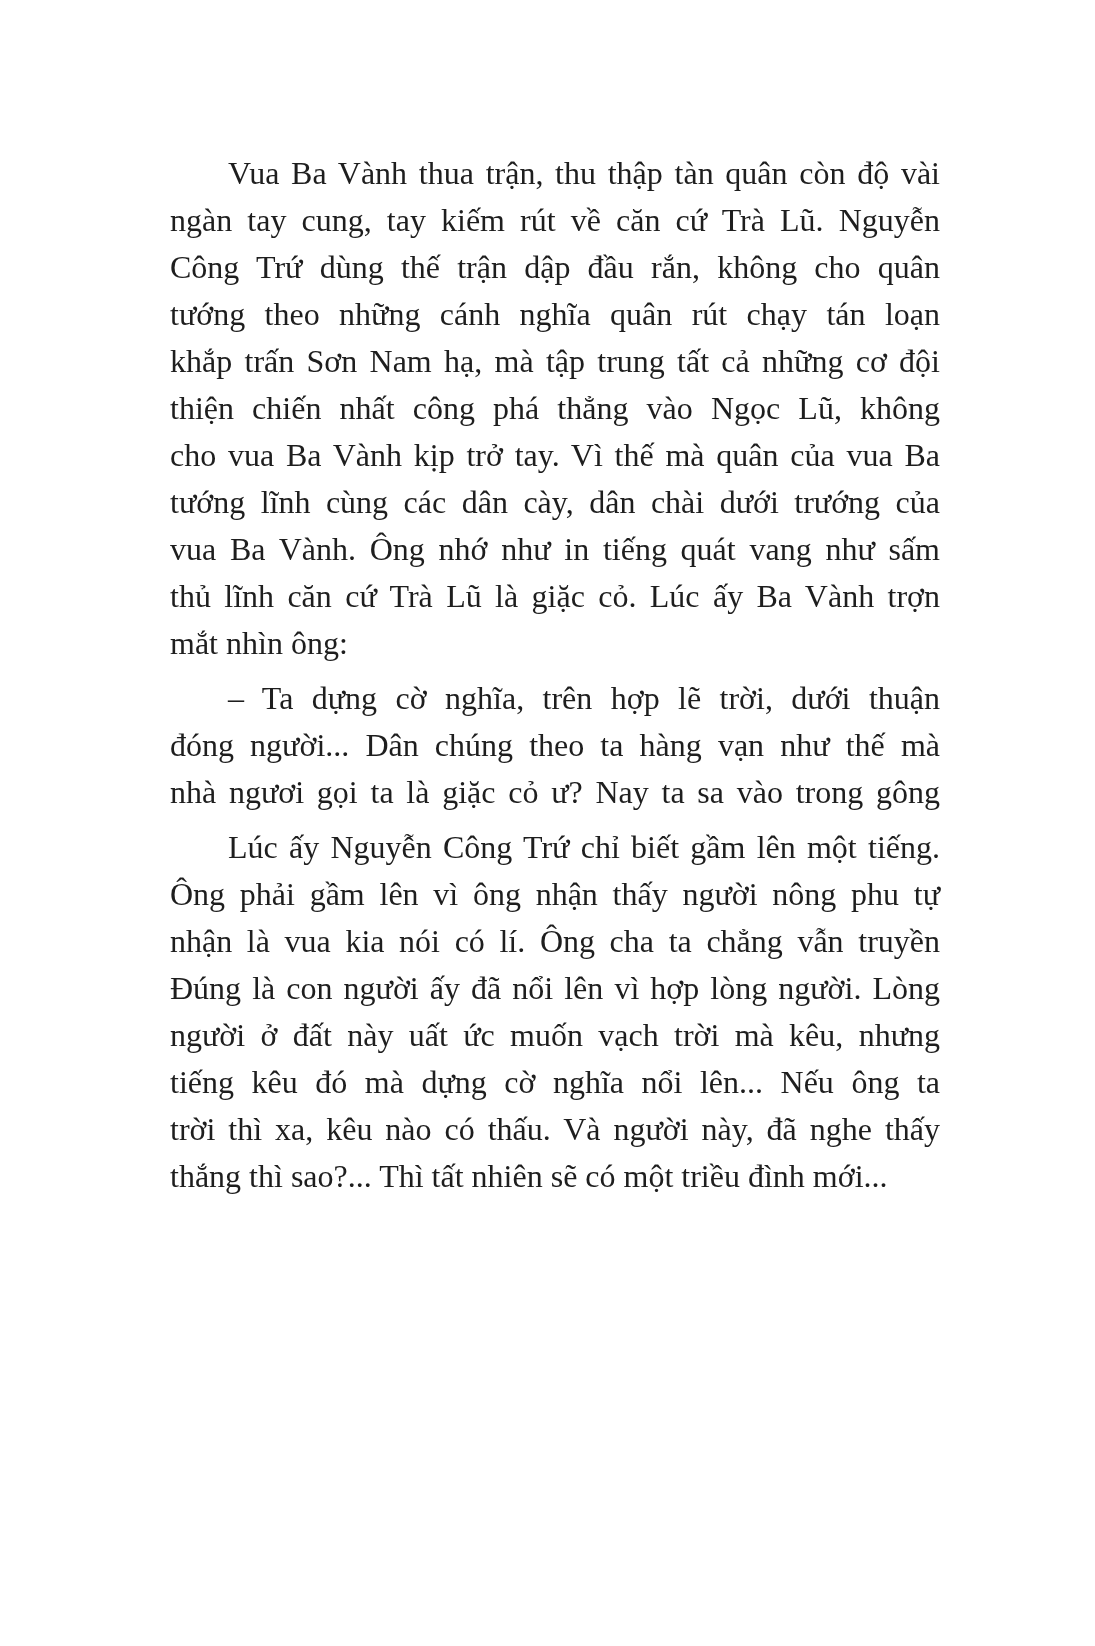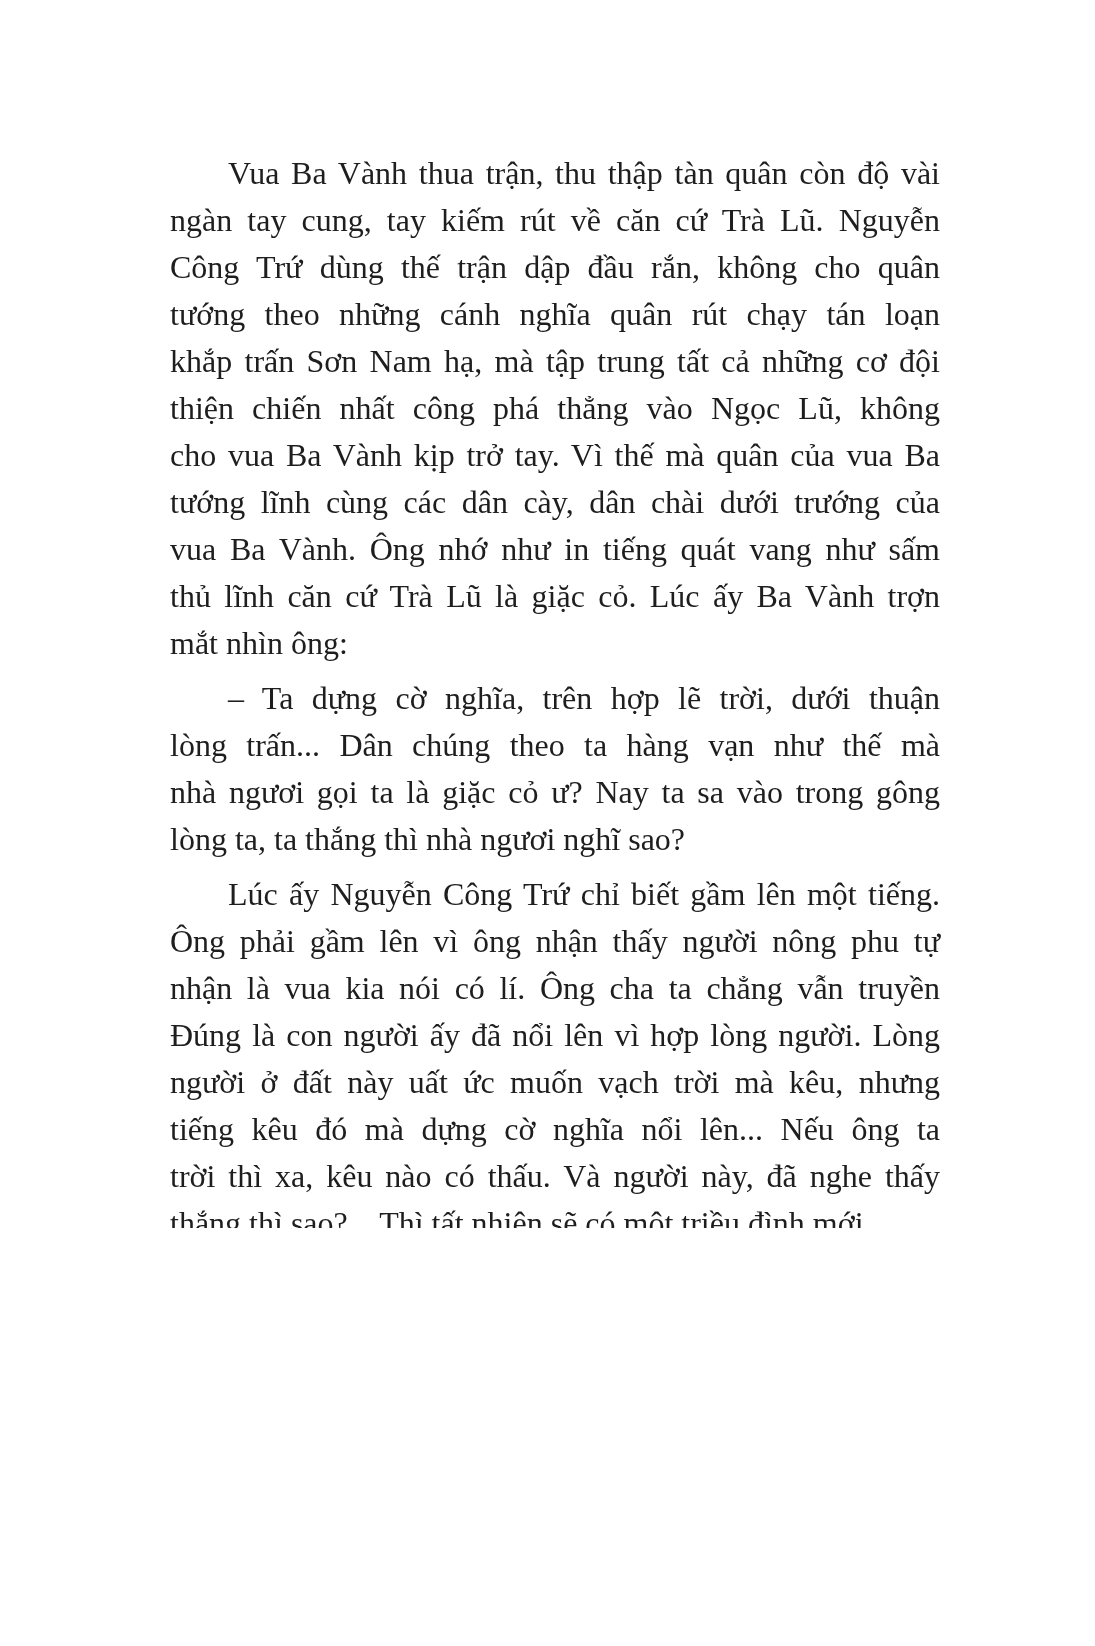--- a/index.html
+++ b/index.html
@@ -57,23 +57,22 @@
         <div class="line">khắp trấn Sơn Nam hạ, mà tập trung tất cả những cơ đội</div>
         <div class="line">thiện chiến nhất công phá thẳng vào Ngọc Lũ, không</div>
         <div class="line">cho vua Ba Vành kịp trở tay. Vì thế mà quân của vua Ba</div>
         <div class="line">tướng lĩnh cùng các dân cày, dân chài dưới trướng của</div>
         <div class="line">vua Ba Vành. Ông nhớ như in tiếng quát vang như sấm</div>
         <div class="line">thủ lĩnh căn cứ Trà Lũ là giặc cỏ. Lúc ấy Ba Vành trợn</div>
         <div class="line last">mắt nhìn ông:</div>
       </div>
       <div class="paragraph">
         <div class="line first">– Ta dựng cờ nghĩa, trên hợp lẽ trời, dưới thuận</div>
-        <div class="line">lòng trấn... Dân chúng theo ta hàng vạn như thế mà</div>
+        <div class="line">đóng người... Dân chúng theo ta hàng vạn như thế mà</div>
         <div class="line">nhà ngươi gọi ta là giặc cỏ ư? Nay ta sa vào trong gông</div>
-        <div class="line last">lòng ta, ta thắng thì nhà ngươi nghĩ sao?</div>
       </div>
       <div class="paragraph">
         <div class="line first">Lúc ấy Nguyễn Công Trứ chỉ biết gầm lên một tiếng.</div>
         <div class="line">Ông phải gầm lên vì ông nhận thấy người nông phu tự</div>
         <div class="line">nhận là vua kia nói có lí. Ông cha ta chẳng vẫn truyền</div>
         <div class="line">Đúng là con người ấy đã nổi lên vì hợp lòng người. Lòng</div>
         <div class="line">người ở đất này uất ức muốn vạch trời mà kêu, nhưng</div>
         <div class="line">tiếng kêu đó mà dựng cờ nghĩa nổi lên... Nếu ông ta</div>
         <div class="line">trời thì xa, kêu nào có thấu. Và người này, đã nghe thấy</div>
         <div class="line last">thắng thì sao?... Thì tất nhiên sẽ có một triều đình mới...</div>

